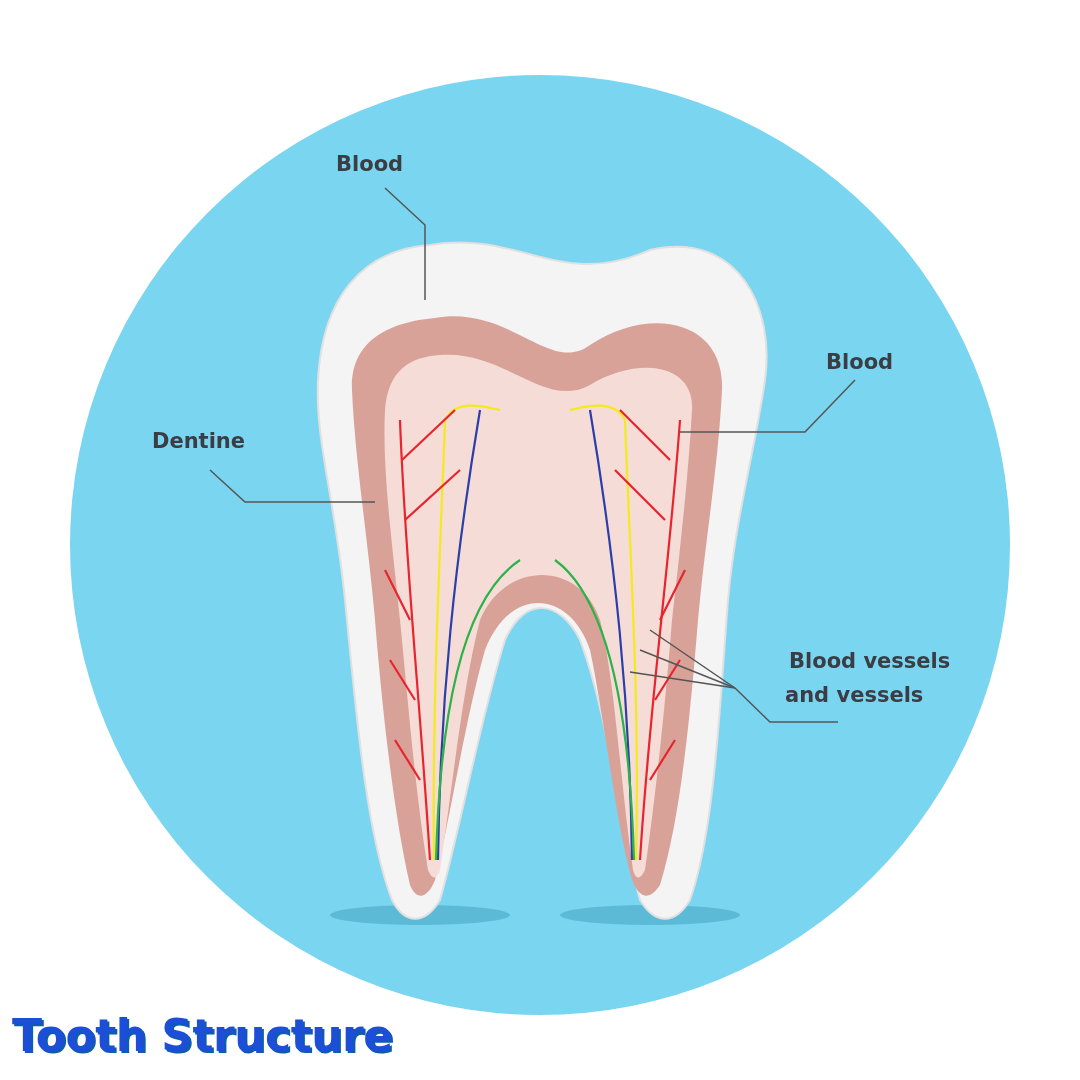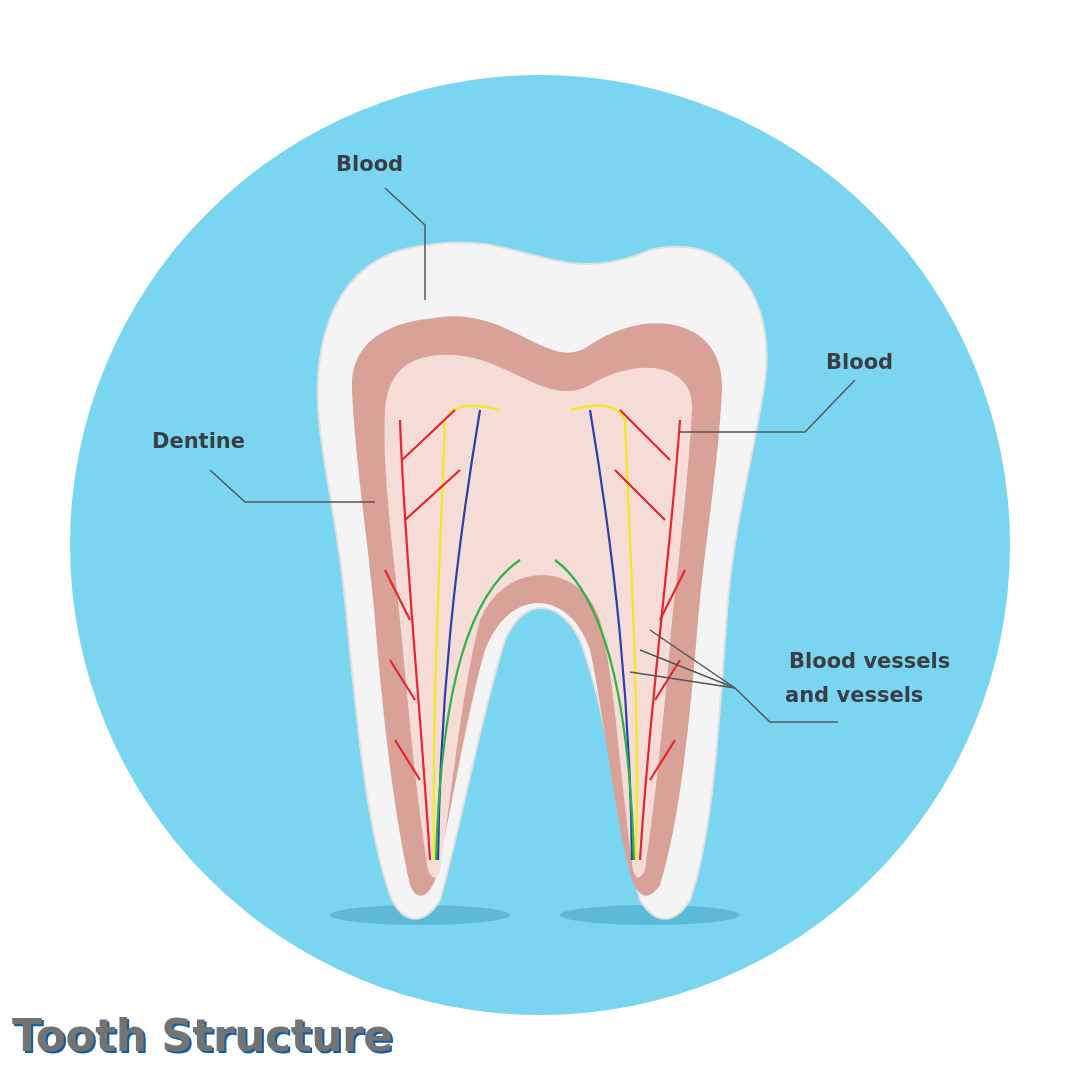--- a/index.html
+++ b/index.html
@@ -1,20 +1,20 @@
 <!DOCTYPE html>
 <html><head>
 <meta charset="utf-8">
 <style>
   html,body{margin:0;padding:0;background:#fff;}
   body{width:1080px;height:1080px;position:relative;overflow:hidden;font-family:"DejaVu Sans","Liberation Sans",sans-serif;}
   .circle{position:absolute;left:70px;top:75px;width:940px;height:940px;border-radius:50%;background:#7ad5f1;}
   svg.main{position:absolute;left:0;top:0;}
   .label{position:absolute;font-weight:bold;font-size:21px;color:#3a3d44;line-height:32px;}
-  .title{position:absolute;left:12px;top:1010px;font-size:44px;font-weight:bold;color:#737373;text-shadow:2px 2px 0 #0b5ea8;letter-spacing:-0.5px;}
+  .title{position:absolute;left:12px;top:1010px;font-size:44px;font-weight:bold;color:#1d4ed8;text-shadow:2px 2px 0 #0b5ea8;letter-spacing:-0.5px;}
 </style>
 </head>
 <body>
 
 <div class="circle"></div>
 
 <svg class="main" width="1080" height="1080" viewBox="0 0 1080 1080">
 
   <ellipse cx="420" cy="915" rx="90" ry="10" fill="#4aa9c7" opacity="0.6"></ellipse>
   <ellipse cx="650" cy="915" rx="90" ry="10" fill="#4aa9c7" opacity="0.6"></ellipse>

